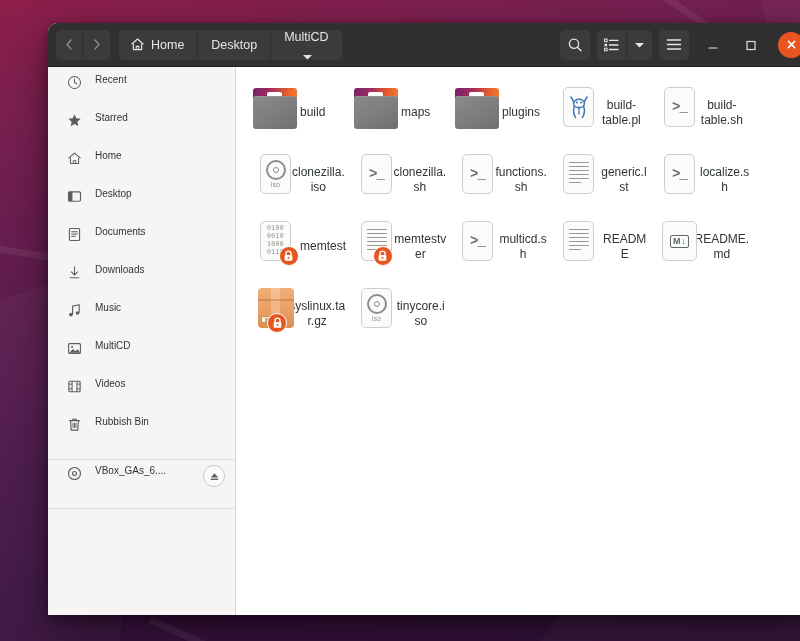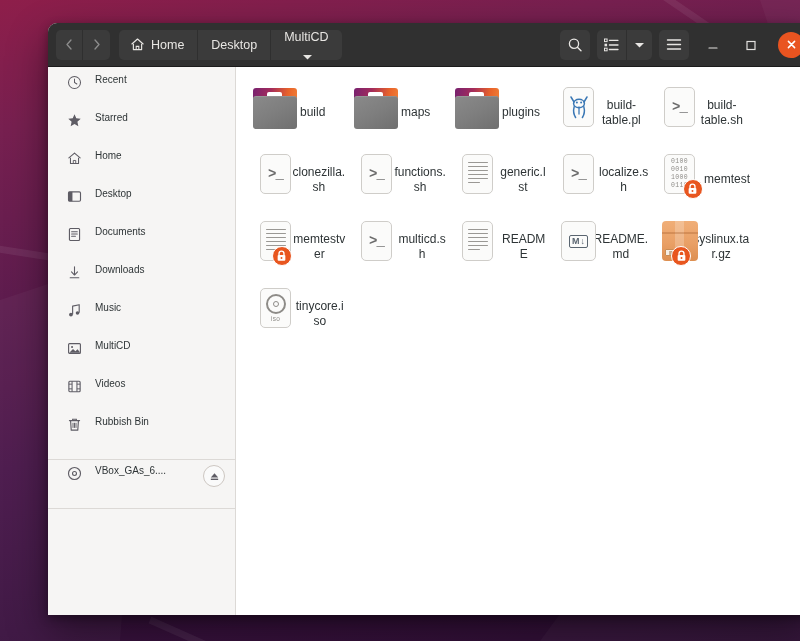--- a/index.html
+++ b/index.html
@@ -485,20 +485,33 @@
             <div class="ficon">
               <div class="tile">
                 <span class="sh">&gt;_</span>
               </div>
             </div>
             <div class="fname">build-table.sh</div>
           </div>
           <div class="fitem">
             <div class="ficon">
               <div class="tile">
+                <div class="isowrap">
+                  <div class="disc">
+                    <i></i>
+                  </div>
+                  <div class="isolbl">iso</div>
+                </div>
+              </div>
+            </div>
+            <div class="fname">clonezilla.iso</div>
+          </div>
+          <div class="fitem">
+            <div class="ficon">
+              <div class="tile">
                 <span class="sh">&gt;_</span>
               </div>
             </div>
             <div class="fname">clonezilla.sh</div>
           </div>
           <div class="fitem">
             <div class="ficon">
               <div class="tile">
                 <span class="sh">&gt;_</span>
               </div>

